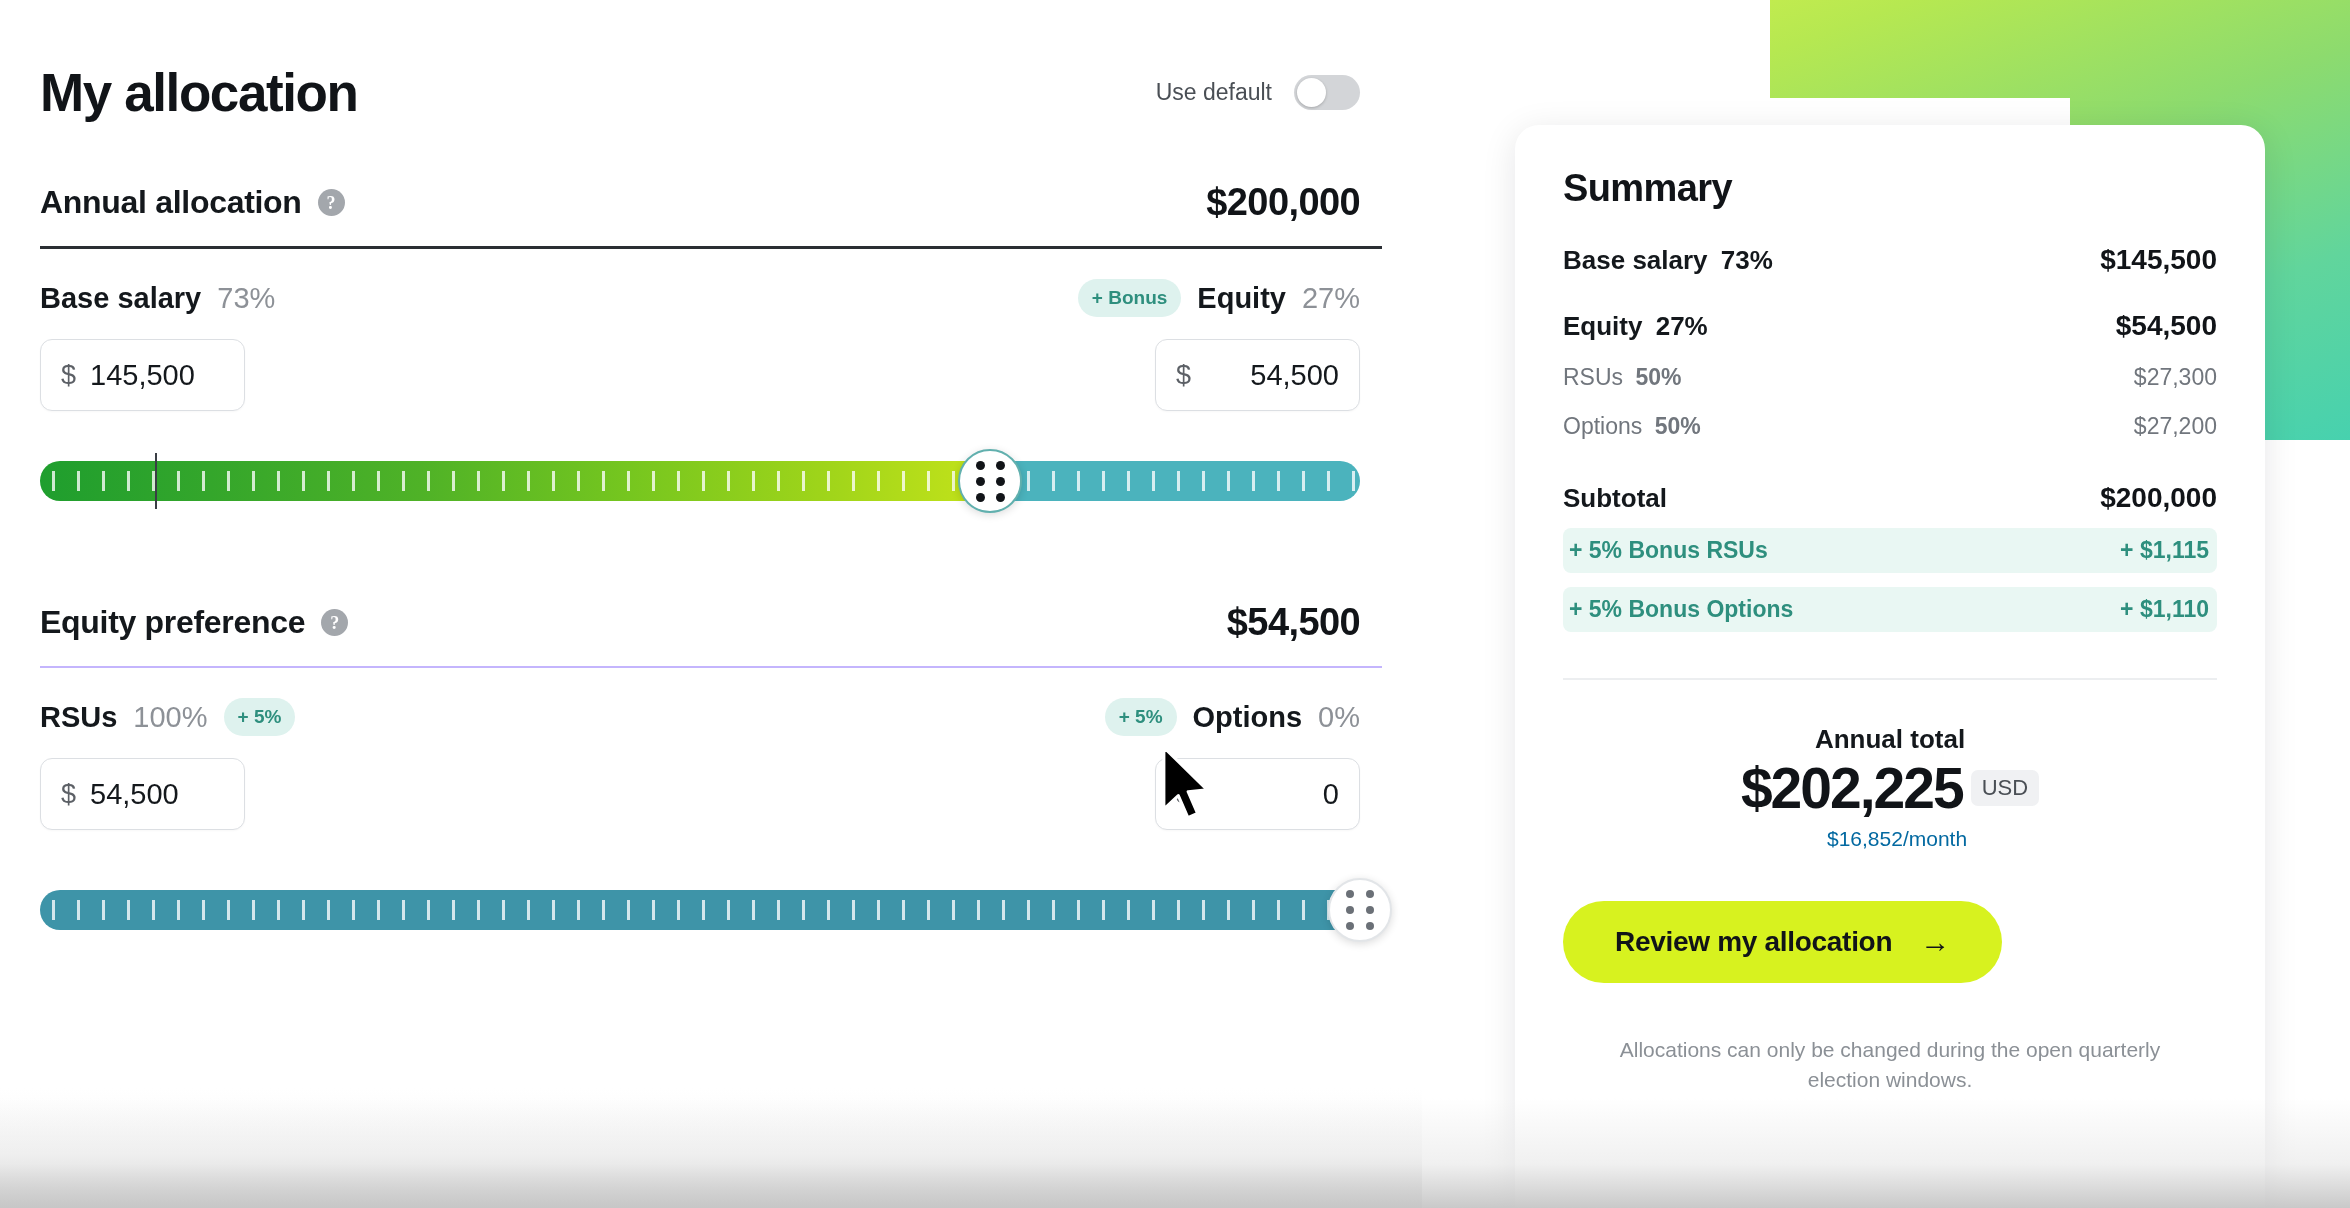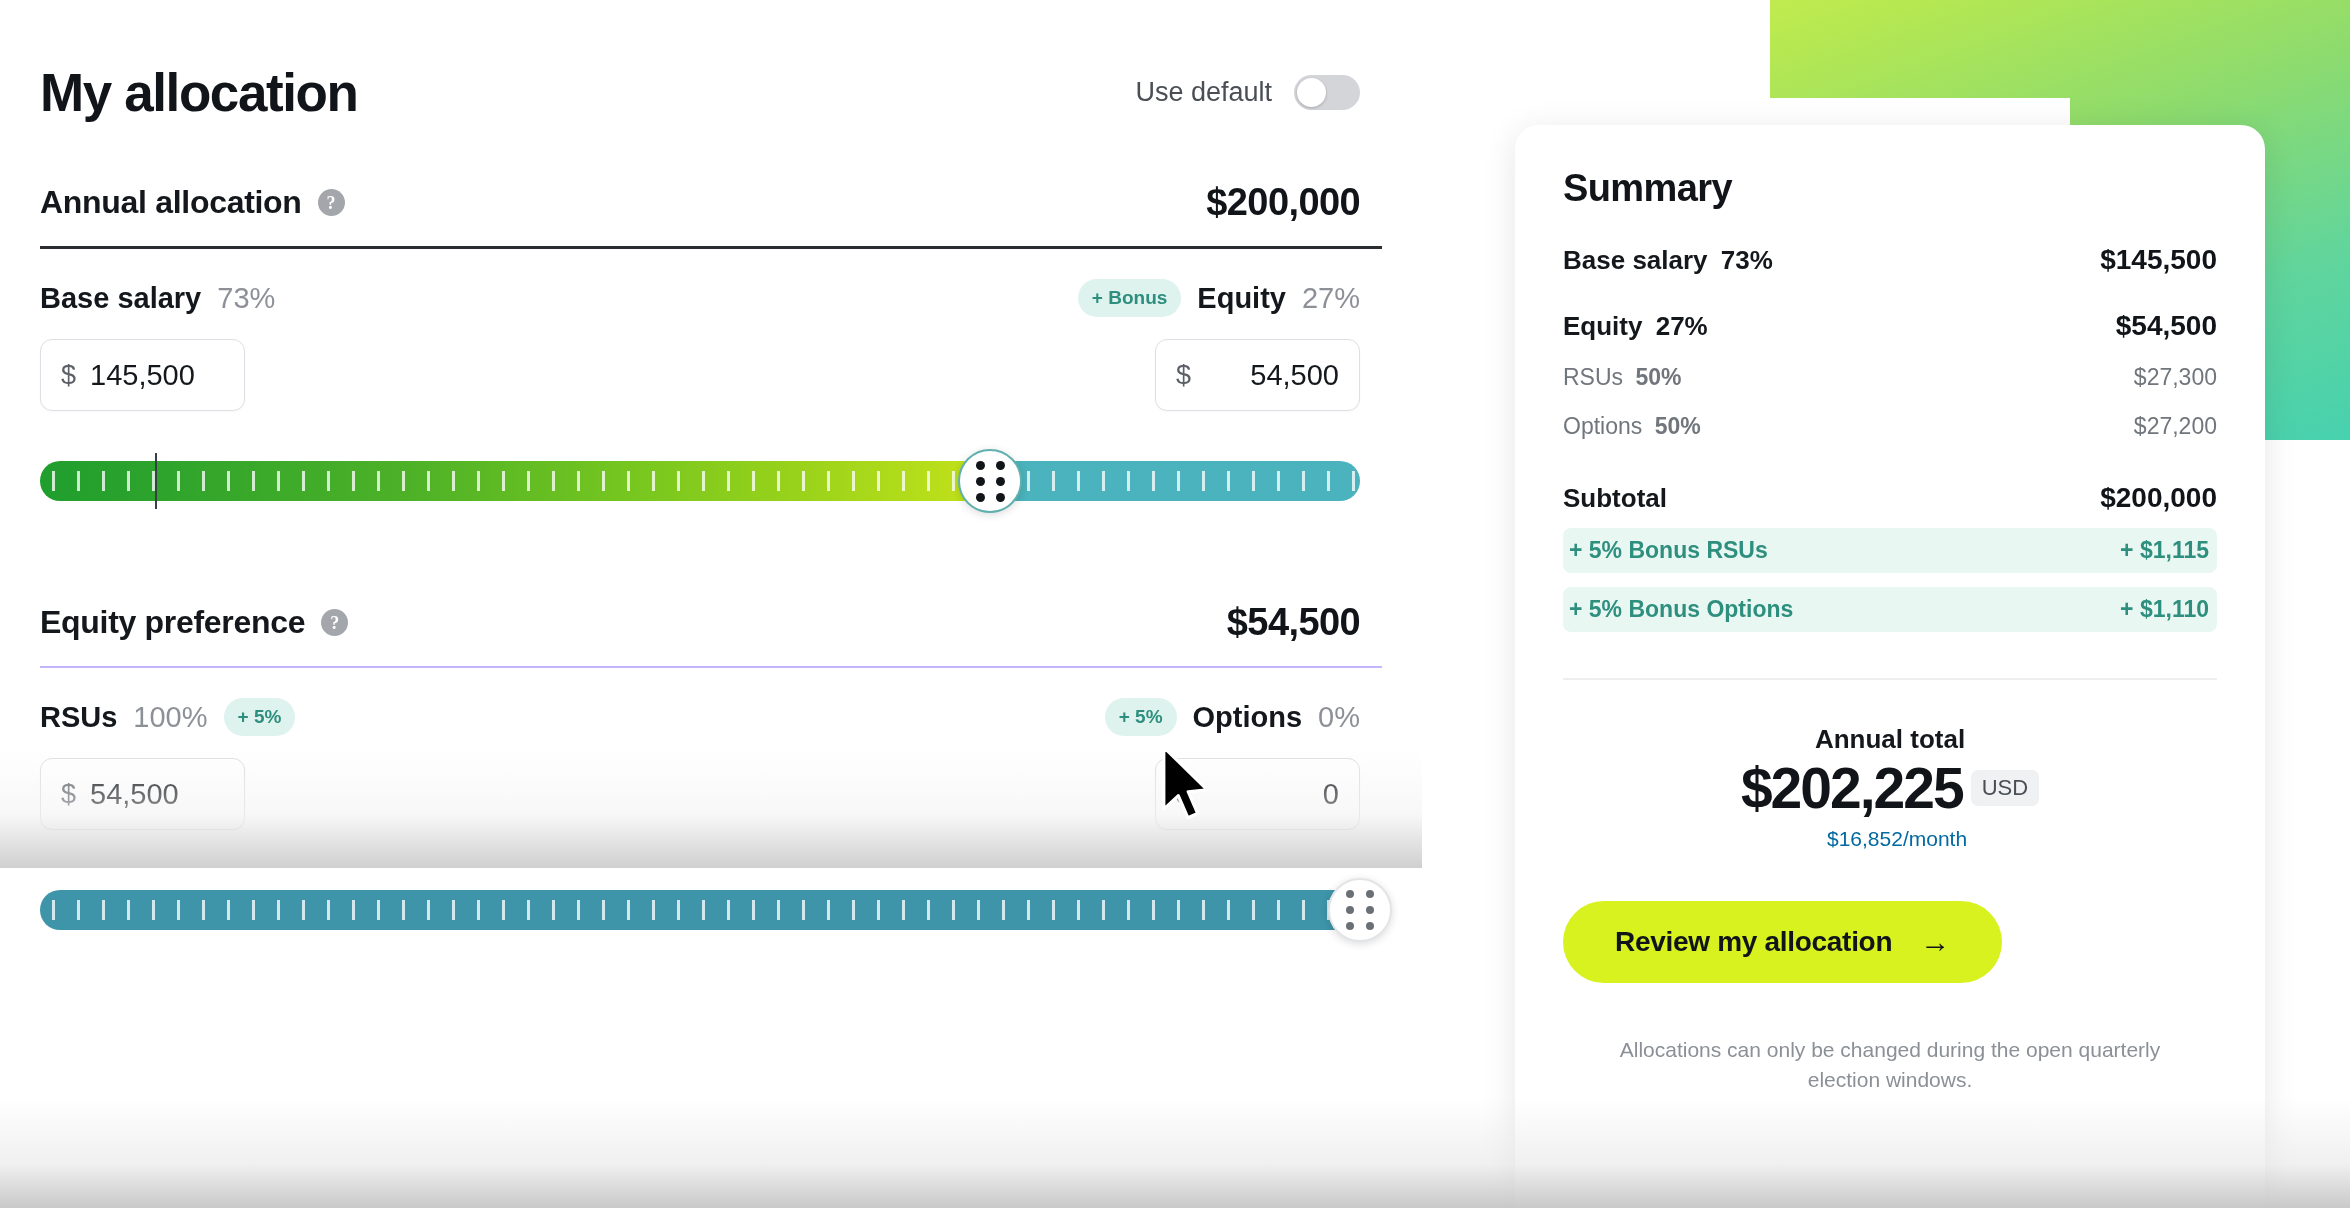--- a/index.html
+++ b/index.html
@@ -34,21 +34,21 @@
     width: 420px; height: 470px;
     background: #fff;
     border-radius: 26px 0 0 0;
     z-index: 1;
   }
 
   
   .left-panel {
     position: absolute;
     left: 0; top: 0;
-    width: 1422px; height: 868px;
+    width: 1422px; height: 1208px;
     background: #ffffff;
     z-index: 3;
     padding: 0 40px;
   }
   .left-fade {
     position: absolute;
     left: 0; bottom: 0;
     width: 1422px; height: 120px;
     background: linear-gradient(to bottom, rgba(255,255,255,0) 0%, rgba(242,242,242,0.55) 55%, rgba(205,205,205,0.95) 100%);
     z-index: 9;
@@ -67,21 +67,21 @@
     letter-spacing: -1.4px;
     color: #111418;
   }
   .default-toggle-wrap {
     display: flex;
     align-items: center;
     gap: 22px;
     padding-right: 22px;
   }
   .default-label {
-    font-size: 27px;
+    font-size: 23px;
     color: #4a4f55;
     font-weight: 400;
   }
   .toggle {
     width: 66px; height: 35px;
     background: #d3d5d8;
     border-radius: 999px;
     position: relative;
     cursor: pointer;
     flex: 0 0 auto;

